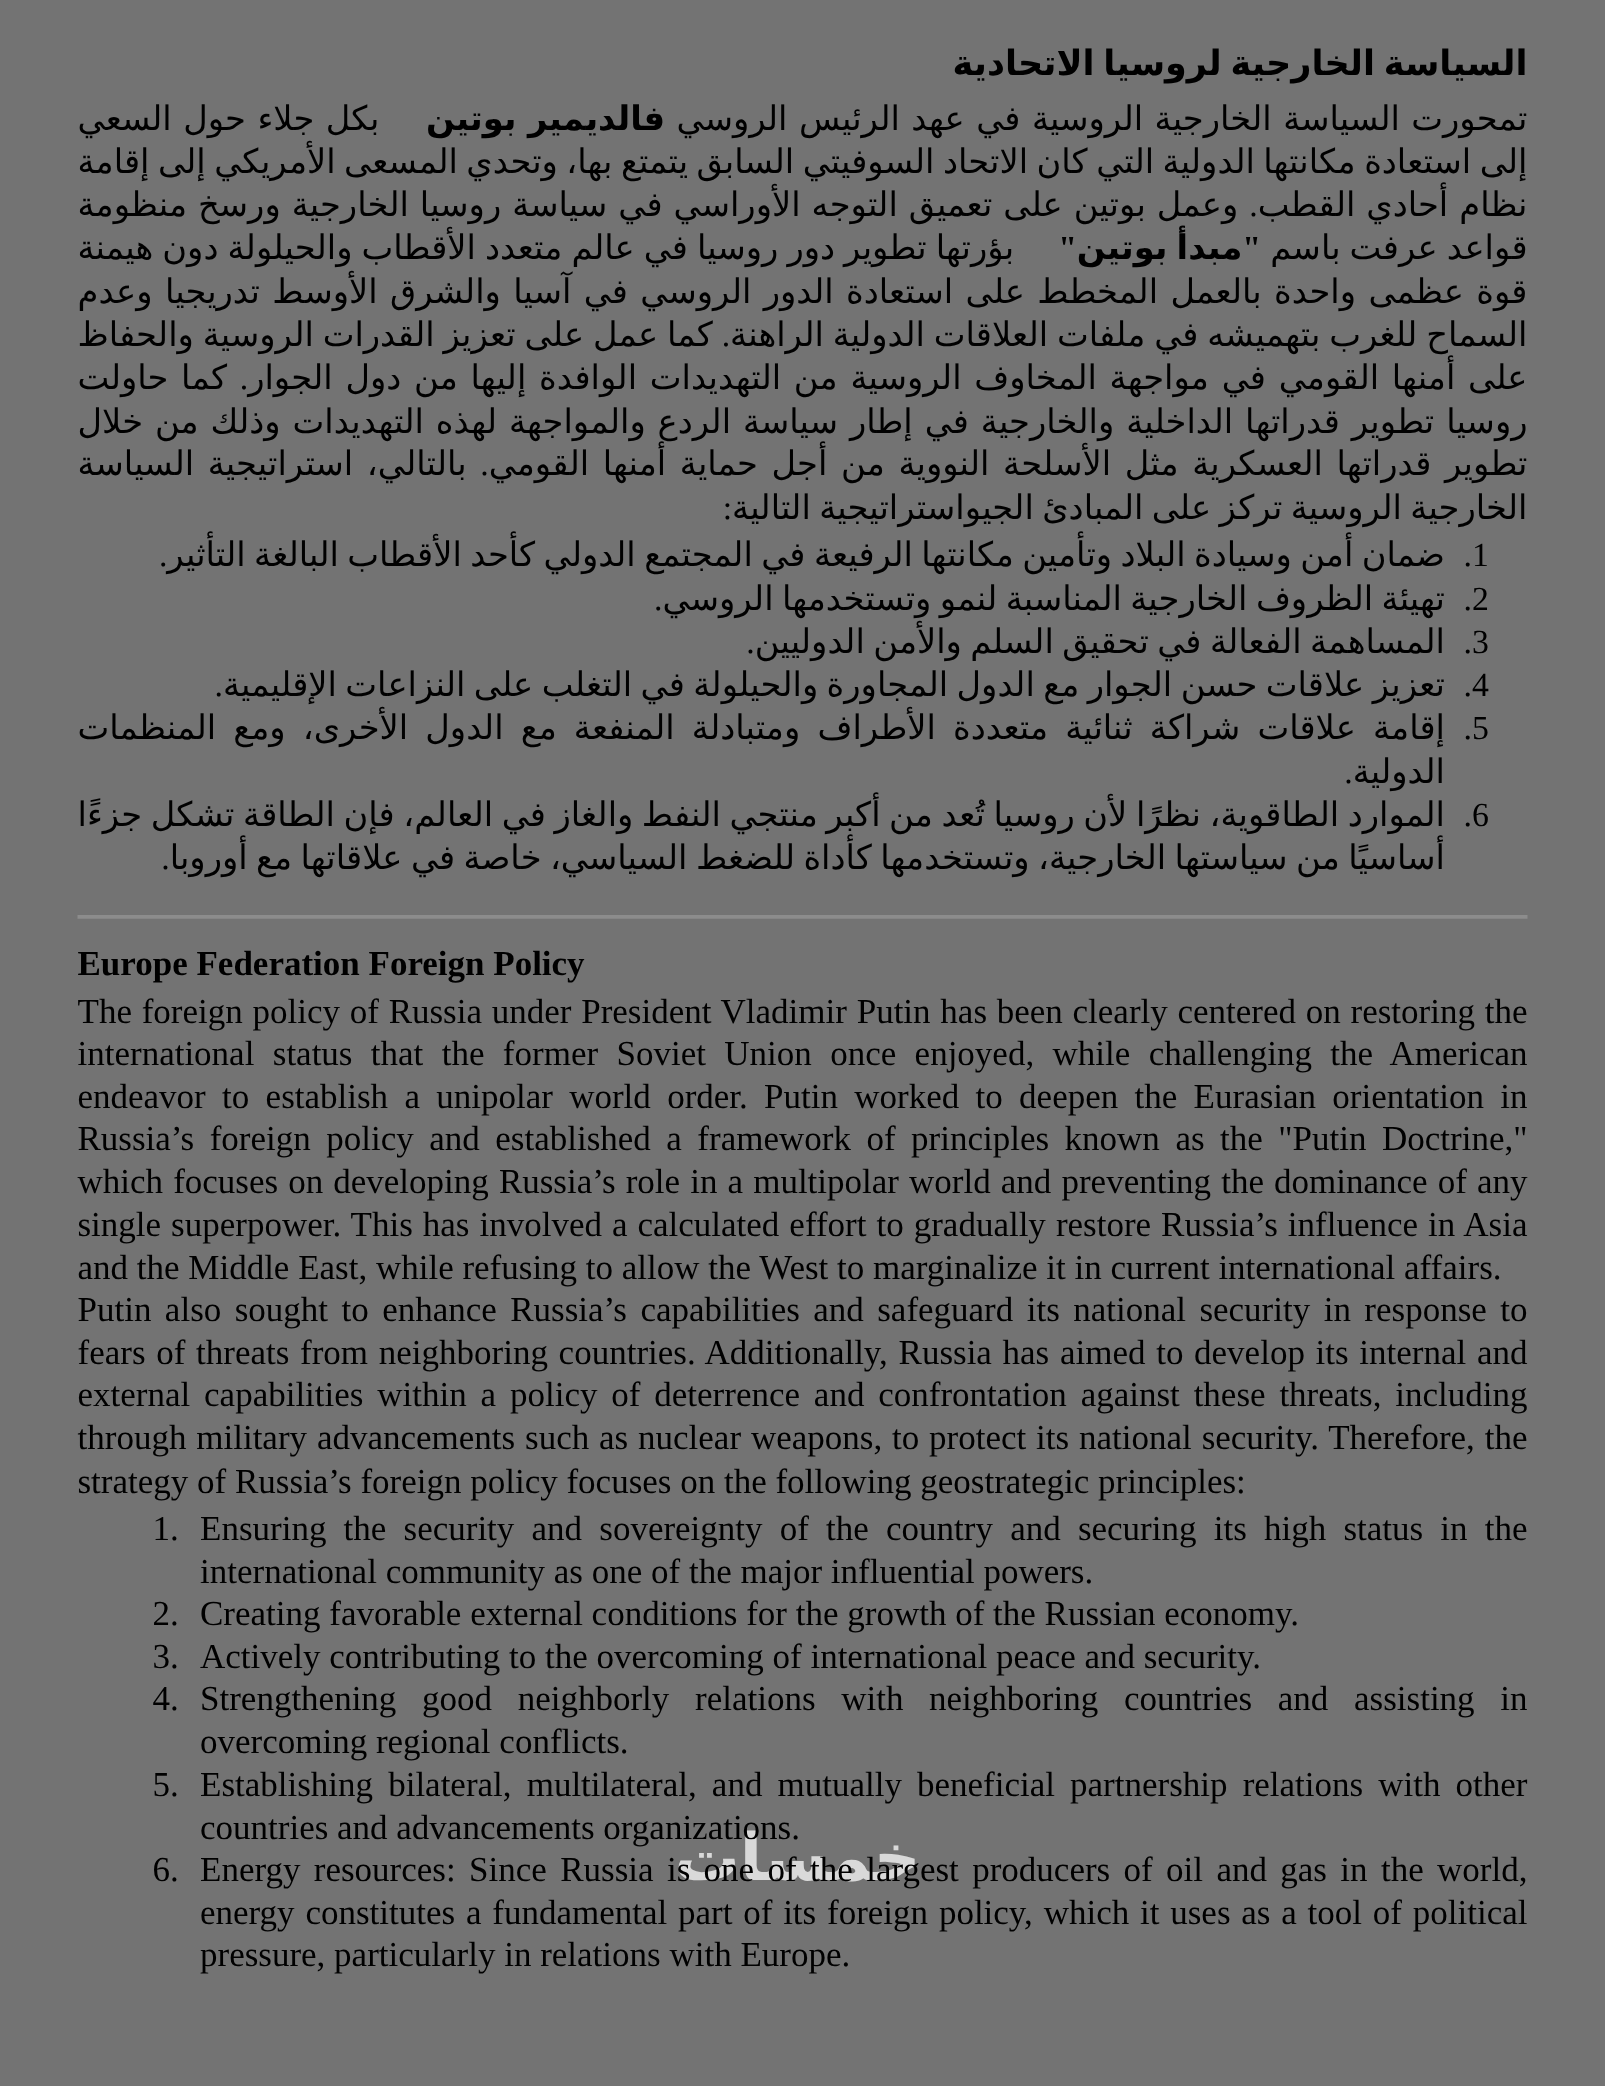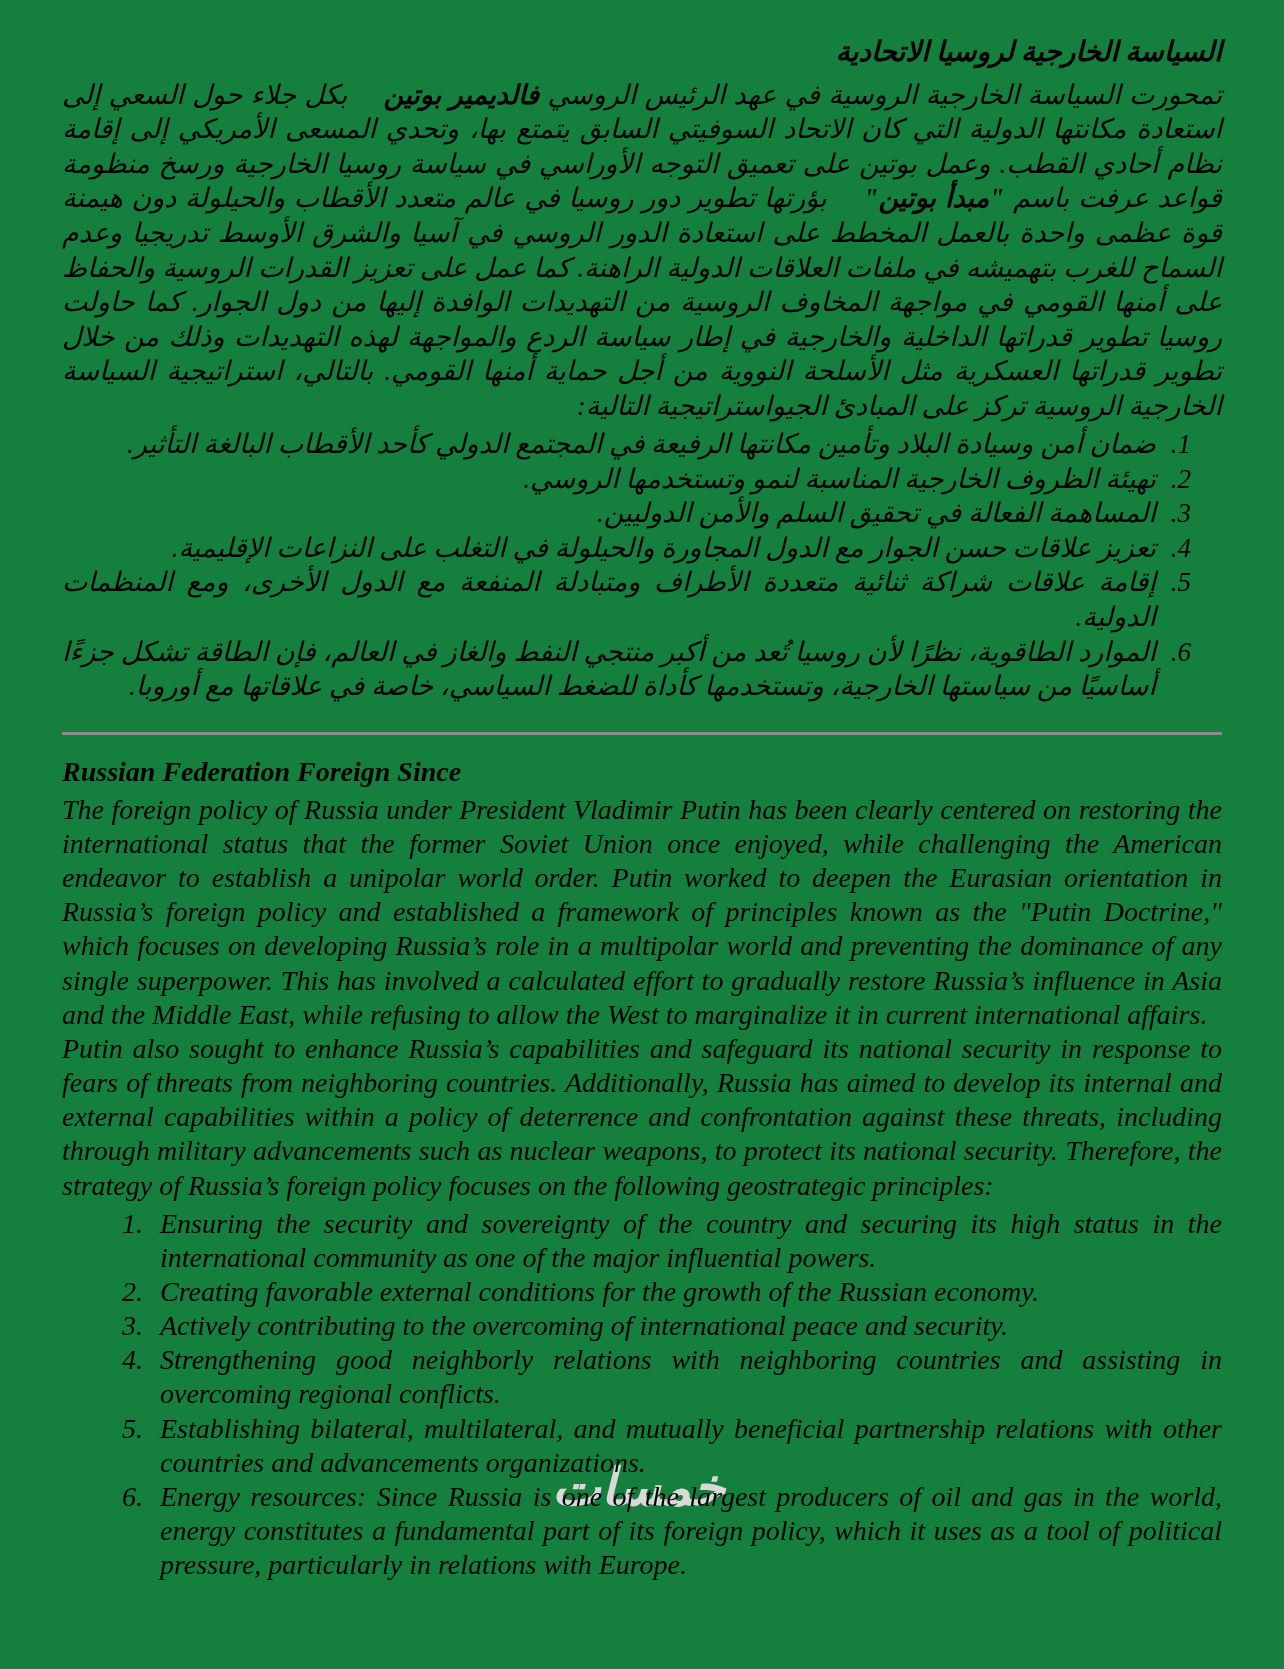--- a/index.html
+++ b/index.html
@@ -7,24 +7,23 @@
     padding: 0;
     background: #ffffff;
   }
   .page {
     position: relative;
     width: 1284px;
     min-height: 1669px;
     margin: 0 auto;
     box-sizing: border-box;
     padding: 34px 62px 24px 62px;
-    background: #15803d;
+    background: #737373;
     color: #000000;
     font-family: "Liberation Serif", "DejaVu Sans", serif;
-    font-style: italic;
   }
   .content-layer {
     position: relative;
     z-index: 1;
   }
   
   .ar-section {
     direction: rtl;
     text-align: justify;
     font-size: 27px;
@@ -109,21 +108,21 @@
           <li>المساهمة الفعالة في تحقيق السلم والأمن الدوليين.</li>
           <li>تعزيز علاقات حسن الجوار مع الدول المجاورة والحيلولة في التغلب على النزاعات الإقليمية.</li>
           <li>إقامة علاقات شراكة ثنائية متعددة الأطراف ومتبادلة المنفعة مع الدول الأخرى، ومع المنظمات الدولية.</li>
           <li>الموارد الطاقوية، نظرًا لأن روسيا تُعد من أكبر منتجي النفط والغاز في العالم، فإن الطاقة تشكل جزءًا أساسيًا من سياستها الخارجية، وتستخدمها كأداة للضغط السياسي، خاصة في علاقاتها مع أوروبا.</li>
         </ol>
     </section>
 
     <hr class="divider" style="border-top-color: rgb(140, 140, 140);">
 
     <section class="en-section">
-      <h2 class="en-title">Russian Federation Foreign Since</h2>
+      <h2 class="en-title">Europe Federation Foreign Policy</h2>
       <p class="en-para">The foreign policy of Russia under President Vladimir Putin has been clearly centered on restoring the international status that the former Soviet Union once enjoyed, while challenging the American endeavor to establish a unipolar world order. Putin worked to deepen the Eurasian orientation in Russia’s foreign policy and established a framework of principles known as the "Putin Doctrine," which focuses on developing Russia’s role in a multipolar world and preventing the dominance of any single superpower. This has involved a calculated effort to gradually restore Russia’s influence in Asia and the Middle East, while refusing to allow the West to marginalize it in current international affairs.</p>
       <p class="en-para">Putin also sought to enhance Russia’s capabilities and safeguard its national security in response to fears of threats from neighboring countries. Additionally, Russia has aimed to develop its internal and external capabilities within a policy of deterrence and confrontation against these threats, including through military advancements such as nuclear weapons, to protect its national security. Therefore, the strategy of Russia’s foreign policy focuses on the following geostrategic principles:</p>
       <ol class="en-list" id="english-list">
           <li>Ensuring the security and sovereignty of the country and securing its high status in the international community as one of the major influential powers.</li>
           <li>Creating favorable external conditions for the growth of the Russian economy.</li>
           <li>Actively contributing to the overcoming of international peace and security.</li>
           <li>Strengthening good neighborly relations with neighboring countries and assisting in overcoming regional conflicts.</li>
           <li>Establishing bilateral, multilateral, and mutually beneficial partnership relations with other countries and advancements organizations.</li>
           <li>Energy resources: Since Russia is one of the largest producers of oil and gas in the world, energy constitutes a fundamental part of its foreign policy, which it uses as a tool of political pressure, particularly in relations with Europe.</li>
         </ol>

